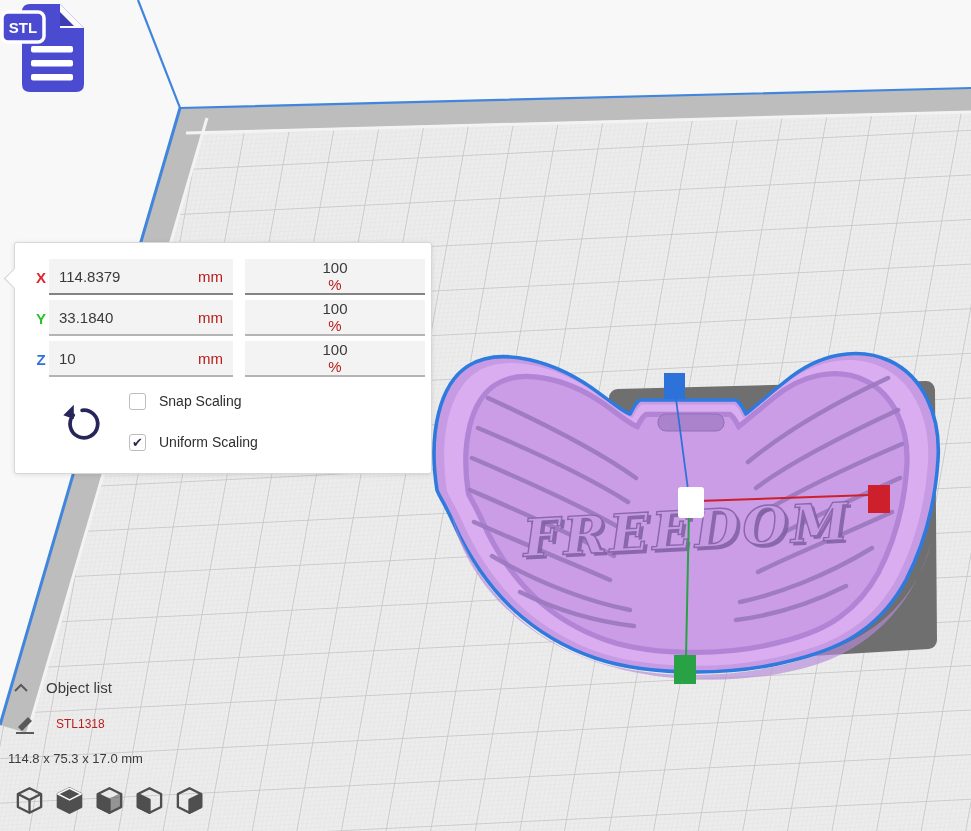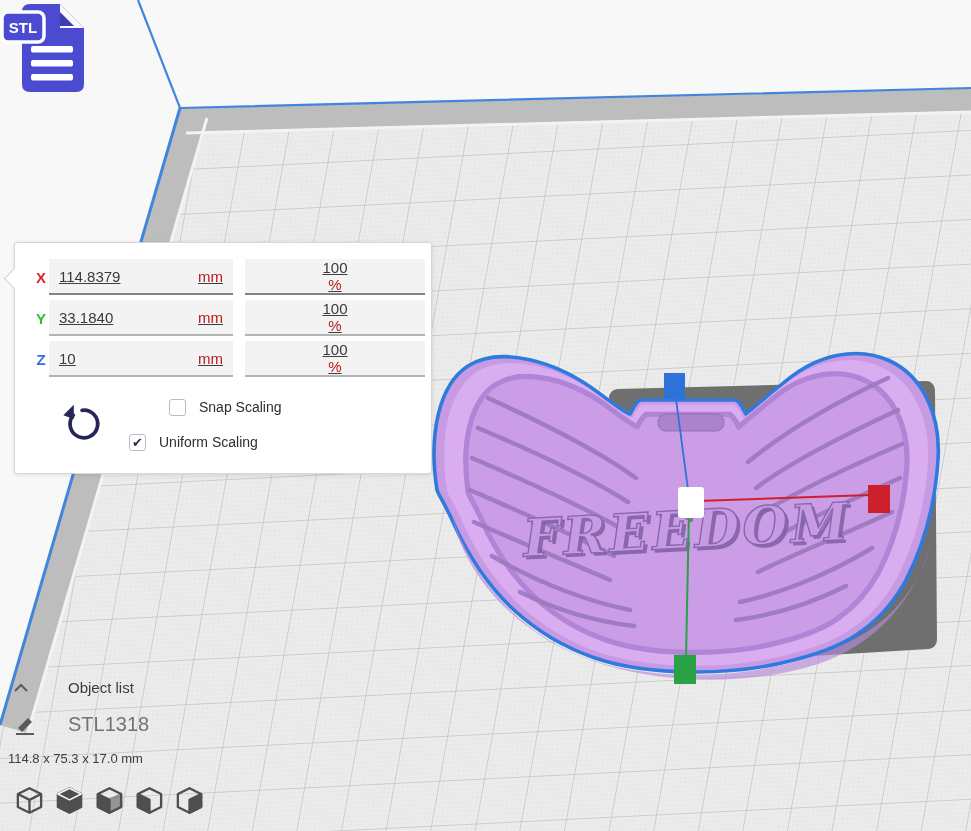--- a/index.html
+++ b/index.html
@@ -25,42 +25,42 @@
   }
   .srow{position:absolute;left:0;height:38px;width:100%;}
   .srow .axis{
     position:absolute;left:16px;top:0;width:20px;height:38px;
     line-height:38px;font-size:15px;font-weight:bold;text-align:center;
   }
   .field{
     position:absolute;top:0;height:36px;background:#f3f3f3;
     border-bottom:2px solid #b4b4b4;
     display:flex;justify-content:space-between;align-items:center;
-    padding:0 10px;box-sizing:border-box;font-size:15px;text-decoration:underline;
+    padding:0 10px;box-sizing:border-box;font-size:15px;
   }
   .srow.focused .field{border-bottom-color:#838383;}
   .field .val{color:#3a3a3a;}
   .field .unit{color:#b91c1c;}
   .f-mm{left:34px;width:184px;}
   .f-pct{left:230px;width:180px;flex-direction:column;}
   .checkrow{position:absolute;left:114px;height:20px;display:flex;align-items:center;}
   .cbox{
     width:17px;height:17px;background:#ffffff;border:1px solid #bdbdbd;border-radius:3px;
     display:flex;align-items:center;justify-content:center;
     font-size:13px;color:#2b2b50;box-sizing:border-box;
   }
   .clabel{margin-left:13px;font-size:14px;color:#2e2e2e;}
   .resetbtn{position:absolute;left:46px;top:160px;width:40px;height:42px;cursor:pointer;}
   
   .stl-icon{position:absolute;left:0;top:0;width:92px;height:100px;}
   
-  .objlist-row{position:absolute;left:12px;top:679px;display:flex;align-items:center;gap:22px;}
+  .objlist-row{position:absolute;left:12px;top:679px;display:flex;align-items:center;}
   .objlist-row .txt{margin-left:16px;font-size:15px;color:#3c3c3c;}
   .objname-row{position:absolute;left:14px;top:713px;display:flex;align-items:center;}
-  .objname-row .txt{margin-left:32px;font-size:20px;color:#737373;}
+  .objname-row .txt{margin-left:20px;font-size:12px;color:#b91c1c;}
   .dims{position:absolute;left:8px;top:751px;font-size:13px;color:#3c3c3c;}
   .views{position:absolute;left:14px;top:785px;display:flex;gap:9px;}
   .viewbtn{width:31px;height:31px;cursor:pointer;}
 </style>
 </head>
 <body>
 
 <svg id="scene" viewBox="0 0 971 831">
   <defs>
     <pattern id="pf" width="4.5" height="4.5" patternUnits="userSpaceOnUse" patternTransform="matrix(1,-0.05,-0.18,1,0,0)">
@@ -200,21 +200,21 @@
       <span class="val">100</span>
       <span class="unit">%</span>
     </div>
   </div>
 
   <svg class="resetbtn" viewBox="0 0 36 38">
     <path d="M 11 11 A 12.5 12.5 0 1 0 19 6.6" fill="none" stroke="#26265a" stroke-width="3.4" stroke-linecap="round"></path>
     <polygon points="11.5,1.5 11.5,14.5 2,11" fill="#26265a"></polygon>
   </svg>
 
-  <div class="checkrow" style="top:154px;margin-left:40px;">
+  <div class="checkrow" style="top:148px;">
     <div class="cbox"></div>
     <span class="clabel">Snap Scaling</span>
   </div>
   <div class="checkrow" style="top:189px;">
     <div class="cbox">✔</div>
     <span class="clabel">Uniform Scaling</span>
   </div>
 </div>
 
 <div class="objlist-row">

